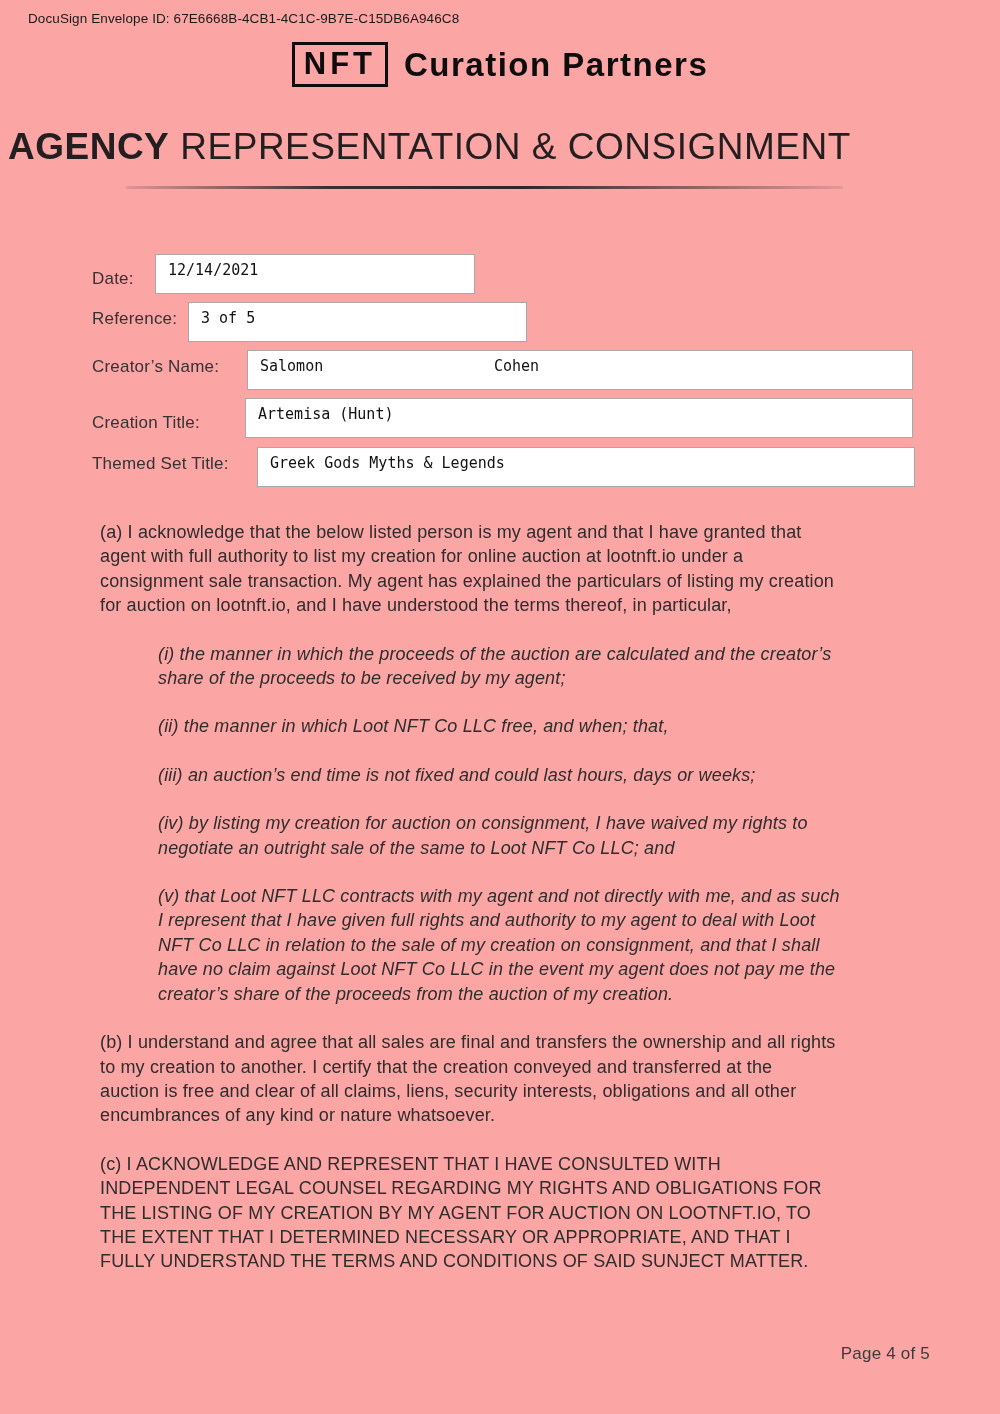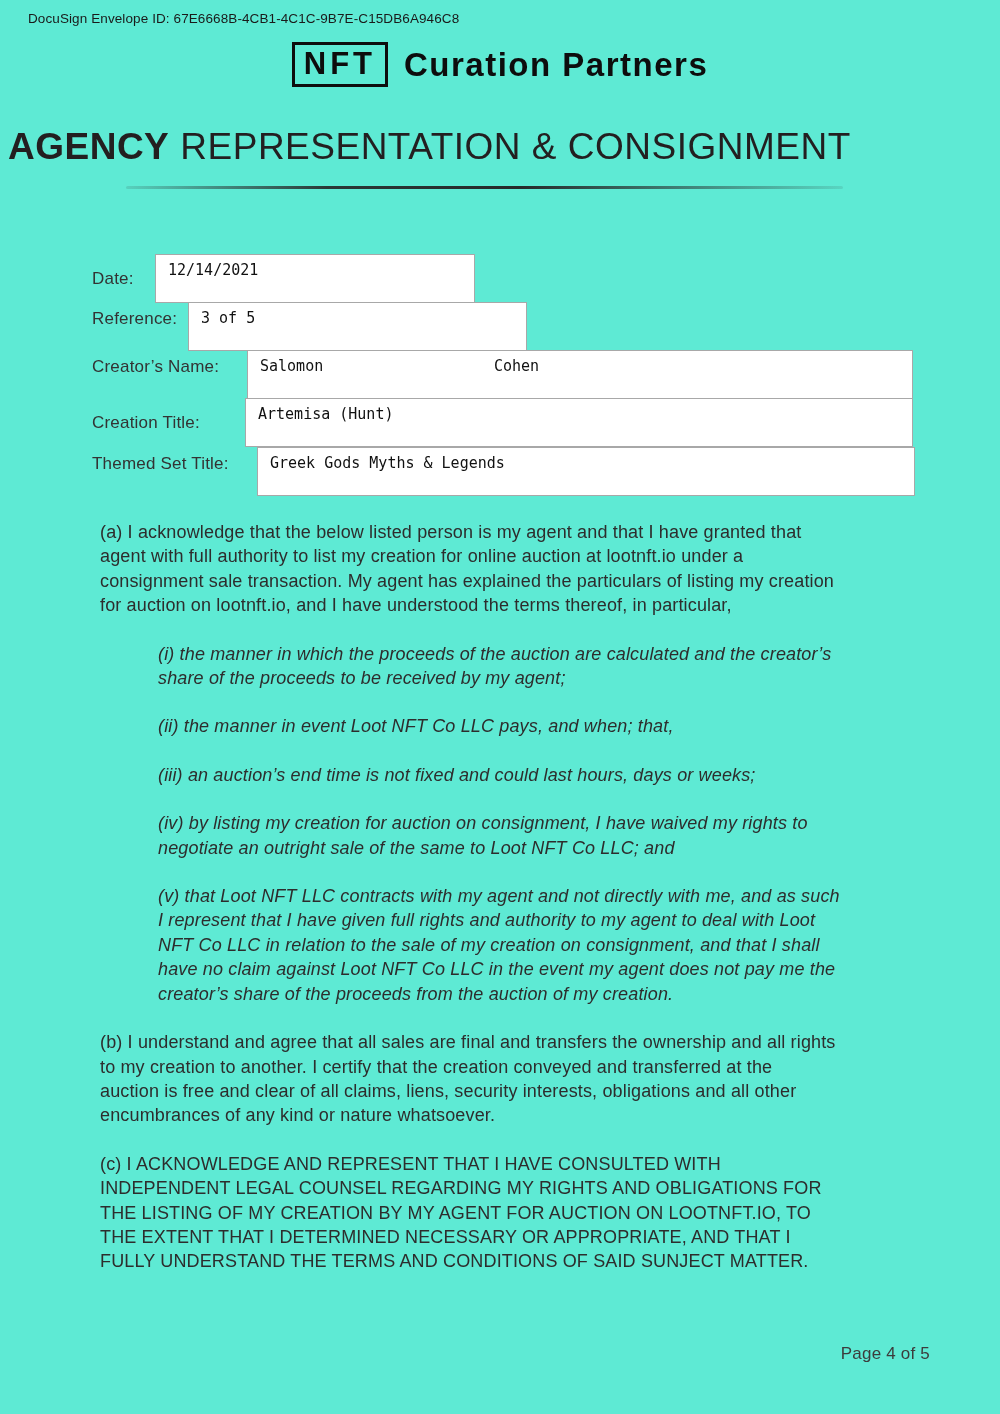--- a/index.html
+++ b/index.html
@@ -1,20 +1,20 @@
 <!DOCTYPE html>
 <html><head>
 <meta charset="utf-8">
 <style>
   * { margin:0; padding:0; box-sizing:border-box; }
   html,body { background:#ffffff; }
   .page {
     position:relative;
     width:1000px; height:1414px;
-    background:#5eead4;
+    background:#fca5a5;
     font-family:"Liberation Sans", sans-serif;
     overflow:hidden;
   }
   .docusign-id {
     position:absolute; left:28px; top:11px;
     font-size:13.5px; color:#1a1a1a; letter-spacing:0.1px;
   }
   .logo-row {
     position:absolute; top:42px; left:0; width:100%;
     display:flex; justify-content:center; align-items:center; gap:16px;
@@ -44,21 +44,21 @@
       rgba(35,31,32,0.12), rgba(35,31,32,0.88) 28%,
       rgba(35,31,32,0.95) 55%, rgba(35,31,32,0.10));
     border-radius:2px;
   }
   .field-label {
     position:absolute;
     font-size:17px; color:#333333; letter-spacing:0.2px;
     line-height:33px;
   }
   .field-box {
-    position:absolute; height:49px;
+    position:absolute; height:40px;
     border:1px solid #a8a8a8; background:#ffffff;
     font-family:"DejaVu Sans Mono", monospace;
     font-size:15px; color:#111111;
     line-height:31px; white-space:nowrap;
   }
   .field-box .val { padding-left:12px; display:inline-block; }
   .field-box .val2 { position:absolute; left:246px; top:0; }
   .body-text {
     position:absolute; left:100px; top:520px; width:830px;
     font-size:18px; line-height:24.4px; color:#2d2d2d;
@@ -114,21 +114,21 @@
     <span class="val">Greek Gods Myths &amp; Legends</span>
   </div>
 
   <div class="body-text">
     <div class="para">(a) I acknowledge that the below listed person is my agent and that I have granted that
 agent with full authority to list my creation for online auction at lootnft.io under a
 consignment sale transaction. My agent has explained the particulars of listing my creation
 for auction on lootnft.io, and I have understood the terms thereof, in particular,</div>
     <div class="para indent">(i) the manner in which the proceeds of the auction are calculated and the creator’s
 share of the proceeds to be received by my agent;</div>
-    <div class="para indent">(ii) the manner in event Loot NFT Co LLC pays, and when; that,</div>
+    <div class="para indent">(ii) the manner in which Loot NFT Co LLC free, and when; that,</div>
     <div class="para indent">(iii) an auction’s end time is not fixed and could last hours, days or weeks;</div>
     <div class="para indent">(iv) by listing my creation for auction on consignment, I have waived my rights to
 negotiate an outright sale of the same to Loot NFT Co LLC; and</div>
     <div class="para indent">(v) that Loot NFT LLC contracts with my agent and not directly with me, and as such
 I represent that I have given full rights and authority to my agent to deal with Loot
 NFT Co LLC in relation to the sale of my creation on consignment, and that I shall
 have no claim against Loot NFT Co LLC in the event my agent does not pay me the
 creator’s share of the proceeds from the auction of my creation.</div>
     <div class="para">(b) I understand and agree that all sales are final and transfers the ownership and all rights
 to my creation to another. I certify that the creation conveyed and transferred at the

